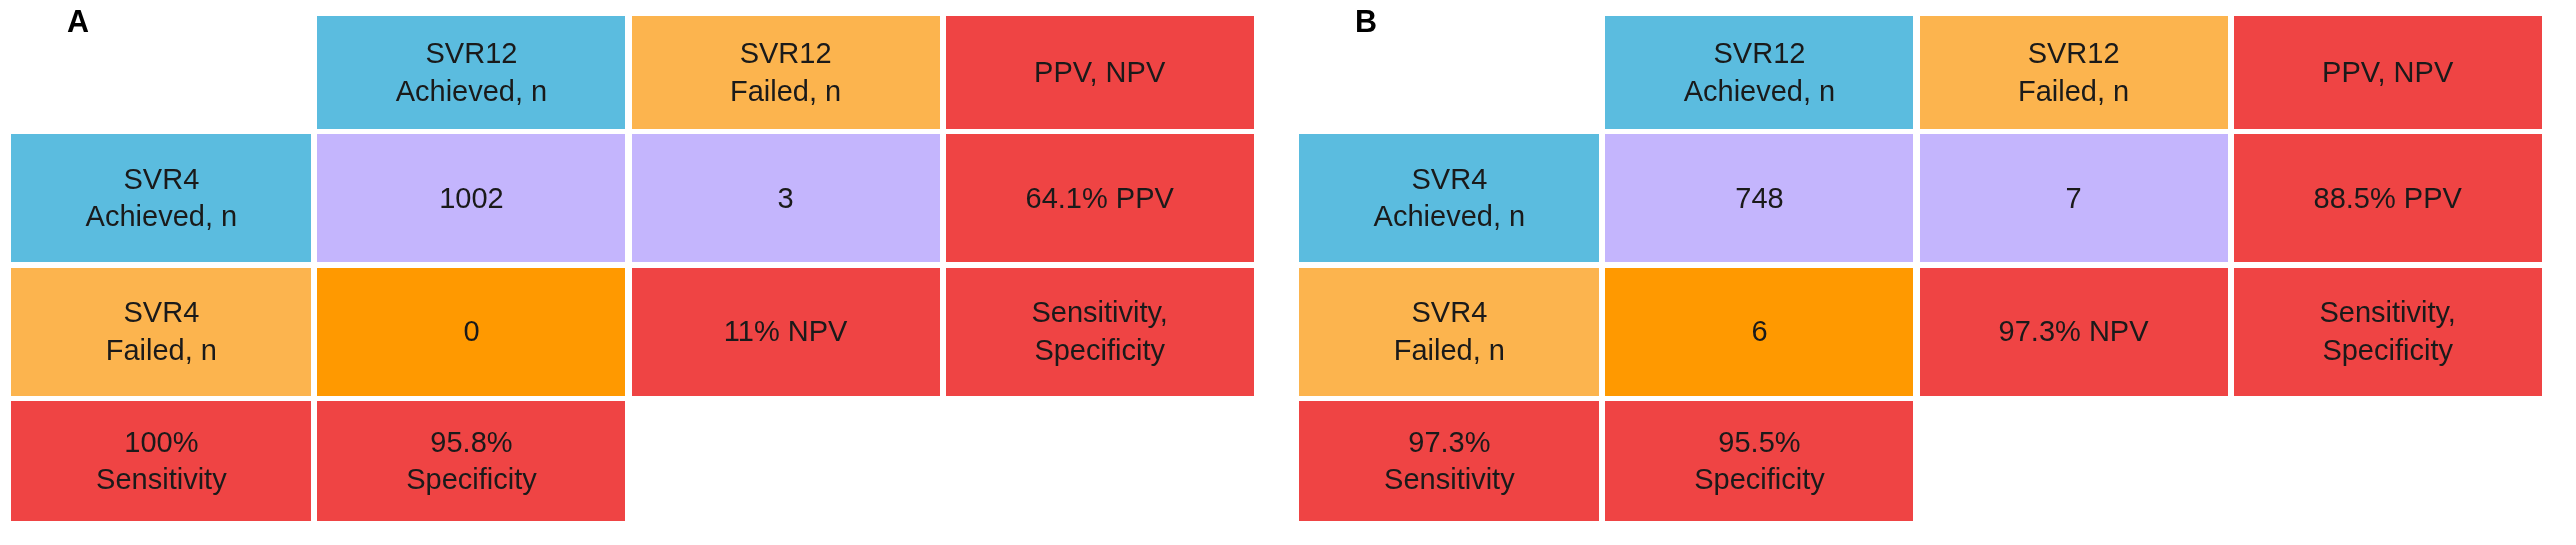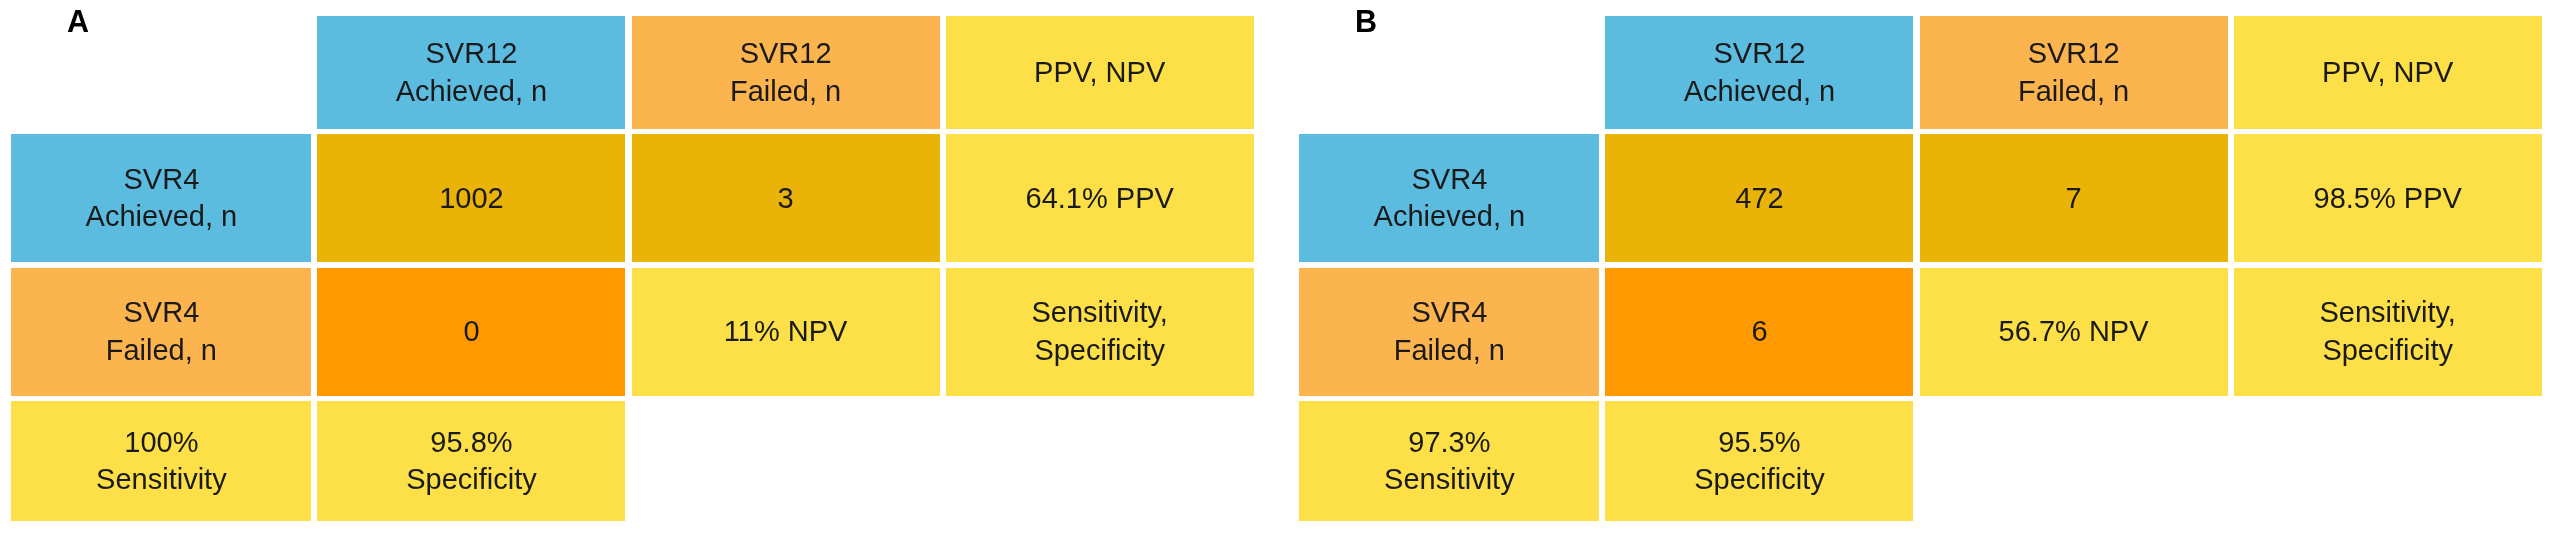--- a/index.html
+++ b/index.html
@@ -61,24 +61,24 @@
     line-height: 1.28;
     box-sizing: border-box;
     padding: 1.5px 4.6px;
     white-space: nowrap;
   }
 
   .cell span { display: block; }
 
   .empty     { background: transparent; }
   .blue-lt   { background: #5bbcdf; }
-  .blue-dk   { background: #eab308; }
+  .blue-dk   { background: #c4b5fd; }
   .orange-lt { background: #fcb44e; }
   .orange-dk { background: #ff9900; }
-  .gray      { background: #fde047; }
+  .gray      { background: #ef4444; }
 </style>
 </head>
 <body>
 
 <div class="figure" id="figure">
     <div class="panel">
       <div class="panel-label">A</div>
       <div class="grid">
         <div class="cell empty"></div>
         <div class="cell blue-lt">
@@ -143,37 +143,37 @@
           <span>Failed, n</span>
         </div>
         <div class="cell gray">
           <span>PPV, NPV</span>
         </div>
         <div class="cell blue-lt">
           <span>SVR4</span>
           <span>Achieved, n</span>
         </div>
         <div class="cell blue-dk">
-          <span>472</span>
+          <span>748</span>
         </div>
         <div class="cell blue-dk">
           <span>7</span>
         </div>
         <div class="cell gray">
-          <span>98.5% PPV</span>
+          <span>88.5% PPV</span>
         </div>
         <div class="cell orange-lt">
           <span>SVR4</span>
           <span>Failed, n</span>
         </div>
         <div class="cell orange-dk">
           <span>6</span>
         </div>
         <div class="cell gray">
-          <span>56.7% NPV</span>
+          <span>97.3% NPV</span>
         </div>
         <div class="cell gray">
           <span>Sensitivity,</span>
           <span>Specificity</span>
         </div>
         <div class="cell gray">
           <span>97.3%</span>
           <span>Sensitivity</span>
         </div>
         <div class="cell gray">

